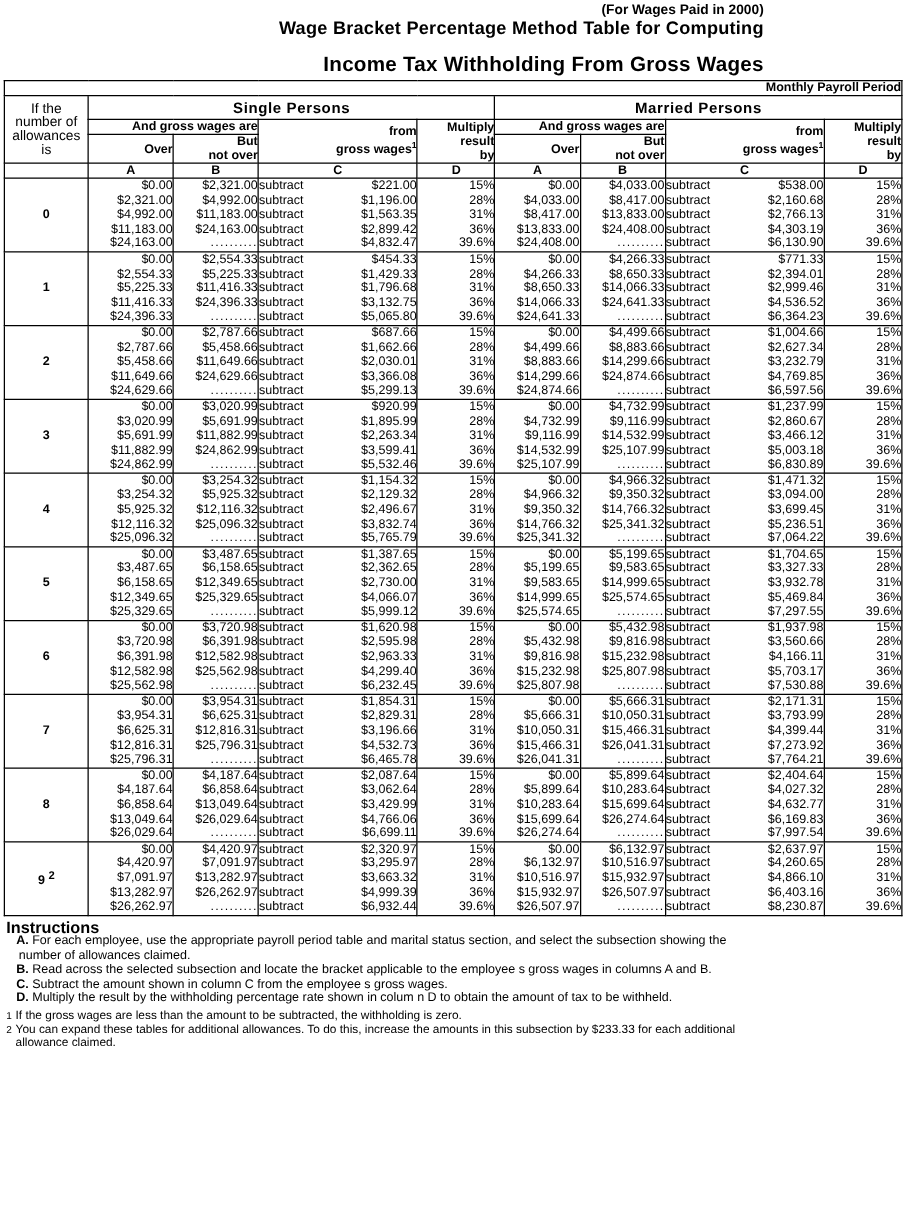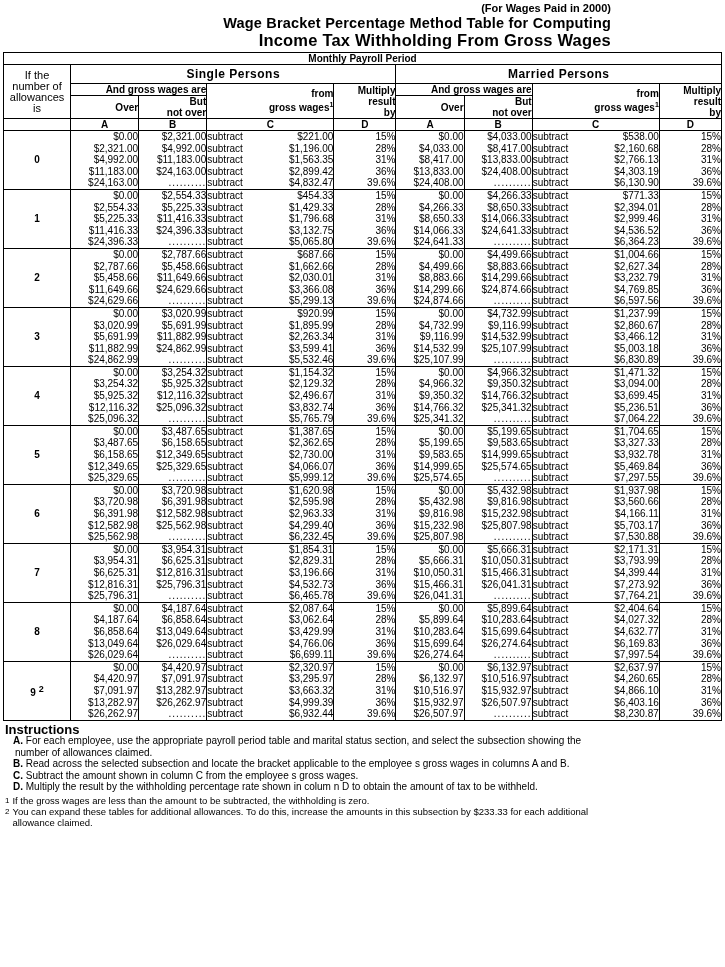--- a/index.html
+++ b/index.html
@@ -1,28 +1,28 @@
 <!DOCTYPE html>
 <html><head>
 <meta charset="utf-8">
 <style>
   html,body{margin:0;padding:0;background:#fff;}
   body{width:725px;font-family:"Liberation Sans",sans-serif;color:#000;}
   .page{width:614px;box-sizing:border-box;padding:2px 3px 0 3px;}
   .hdr{text-align:right;font-weight:bold;}
   .hdr .l1{font-size:11px;margin-bottom:1px;}
-  .hdr .l2{font-size:14.5px;letter-spacing:.2px;margin-bottom:0px;}
+  .hdr .l2{font-size:14.5px;letter-spacing:.2px;margin-bottom:12px;}
   .hdr .l3{font-size:16.5px;letter-spacing:.2px;margin-bottom:2px;}
 
   table.main{border-collapse:collapse;width:719px;table-layout:fixed;}
   table.main td, table.main th{border:1px solid #000;padding:0;font-size:10px;}
   .ctr{text-align:center;}
   .b{font-weight:bold;}
 
-  .periodrow td{font-weight:bold;font-size:12px;text-align:center;padding:2px 0;}
+  .periodrow td{font-weight:bold;font-size:12px;text-align:right;padding:2px 0;}
   .subhdr td{font-weight:bold;font-size:10.5px;text-align:right;padding:2px 1px;line-height:11px;}
   .colhdr td{font-weight:bold;font-size:11px;text-align:center;padding:1px 0;}
 
   .allow{font-size:16px;font-weight:bold;text-align:center;vertical-align:middle;}
   .allow sup{font-size:9px;font-weight:bold;}
 
   .numcell{padding:2px 4px 2px 2px;text-align:right;font-size:9.6px;line-height:11.6px;white-space:nowrap;}
   .ccell{padding:2px 4px 2px 5px;font-size:9.6px;line-height:11.6px;white-space:nowrap;}
   .ccell .row{display:flex;justify-content:space-between;}
   .ccell .lab{padding-right:6px;}

